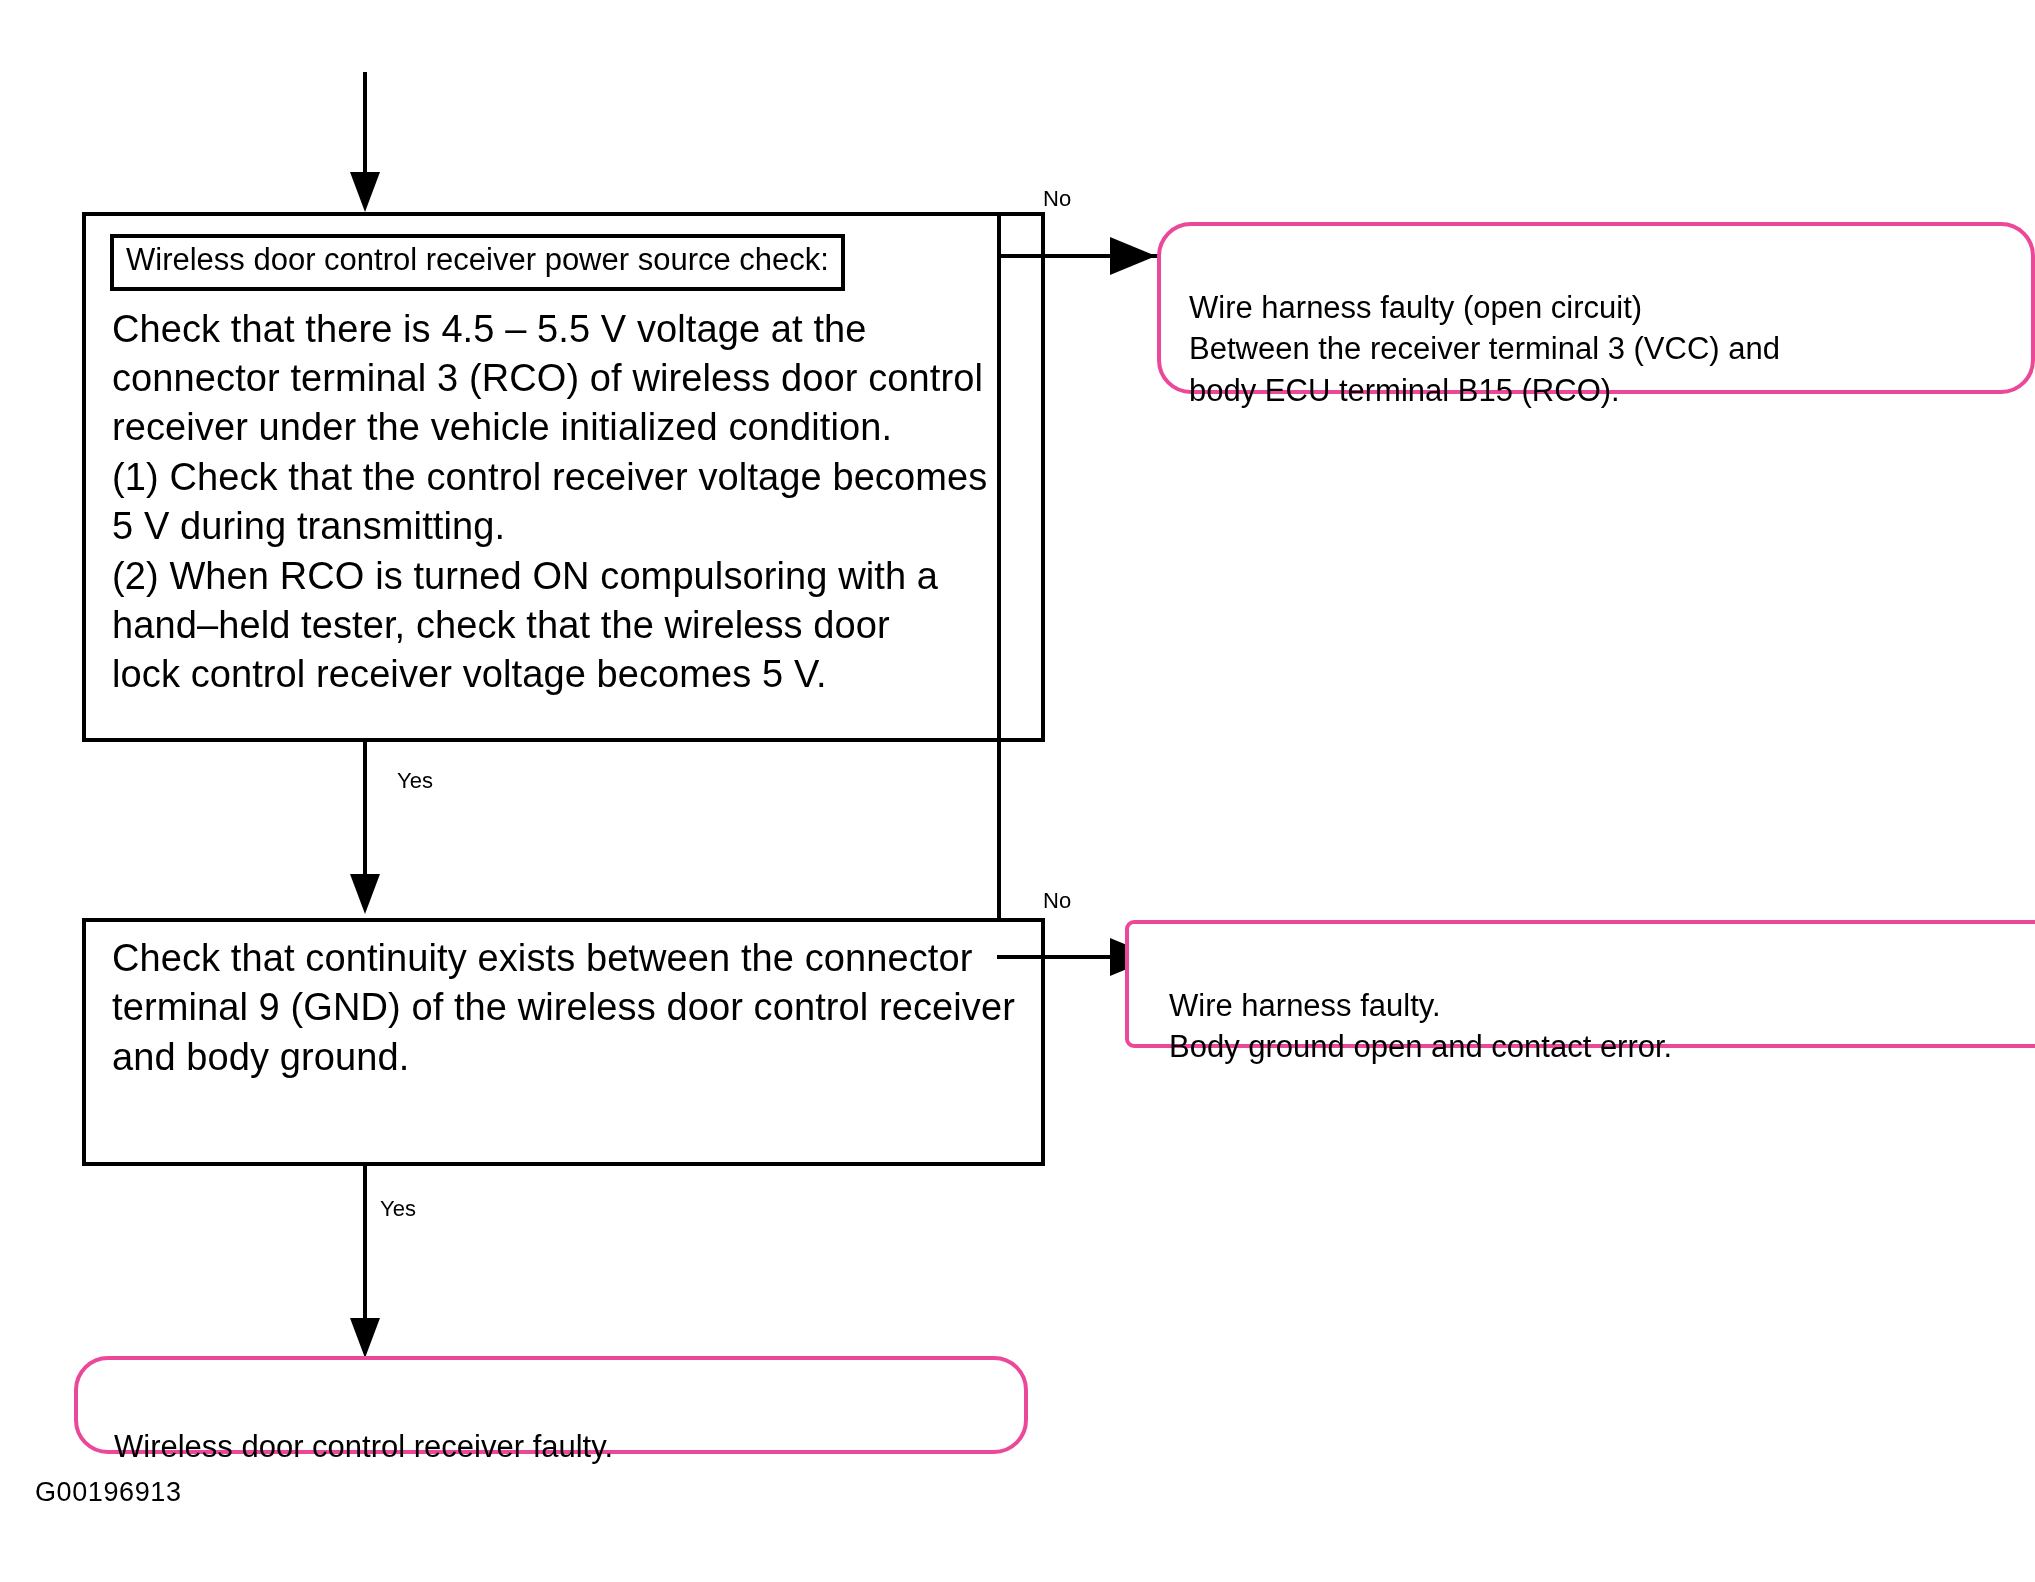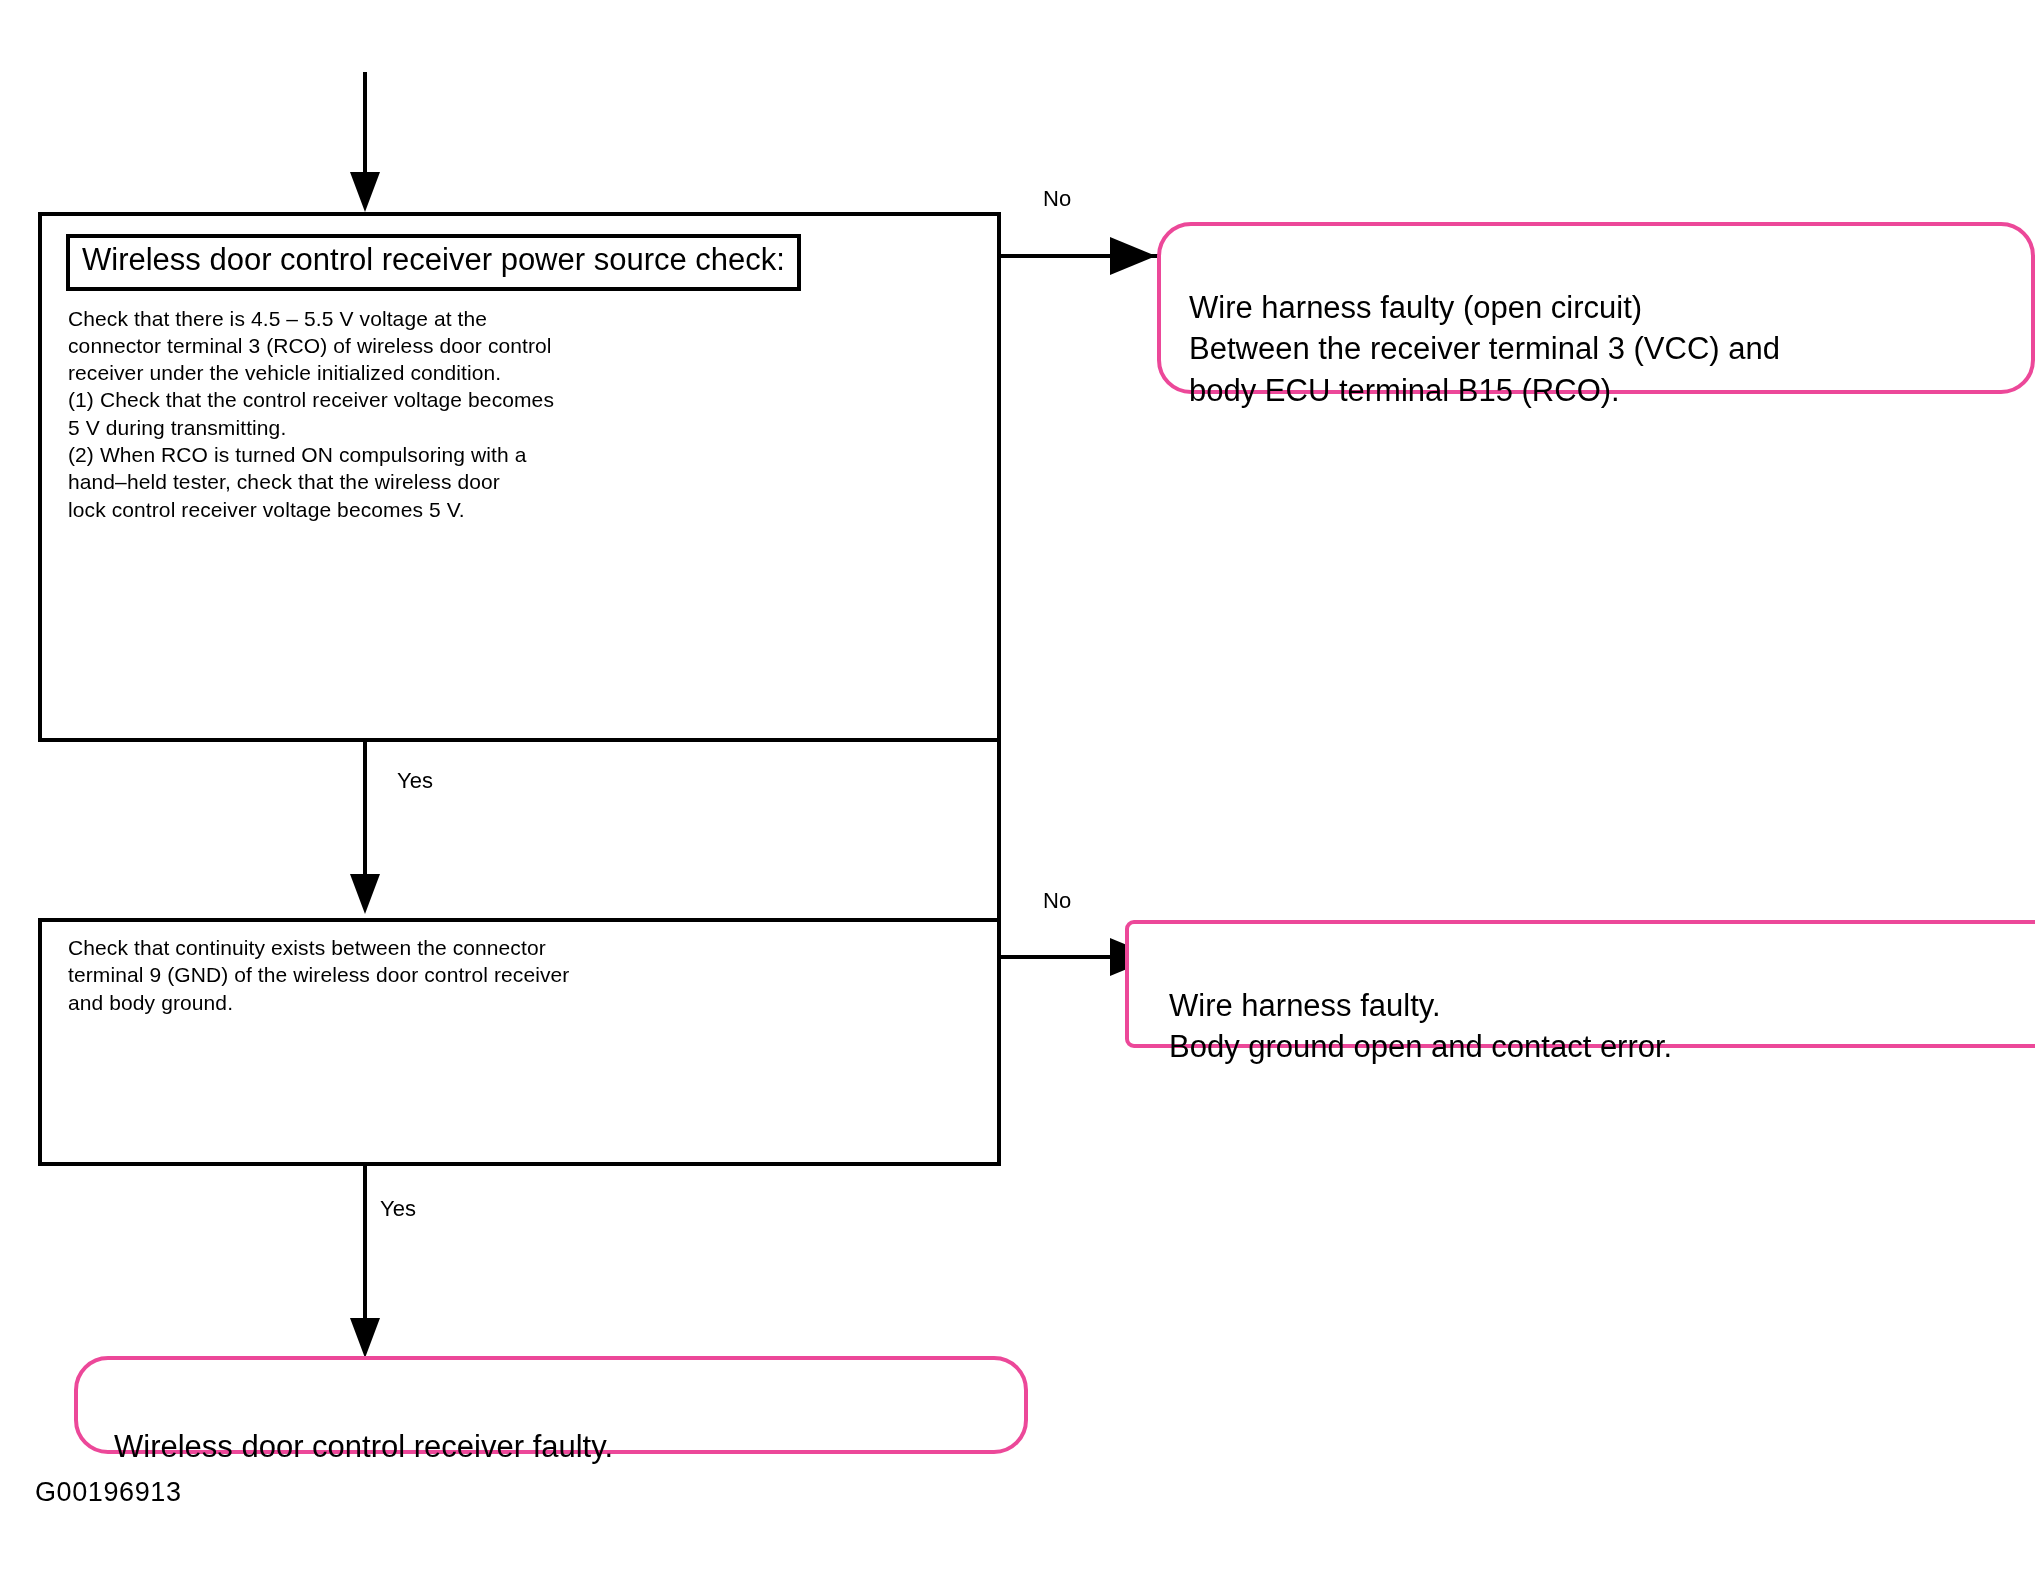--- a/index.html
+++ b/index.html
@@ -16,33 +16,34 @@
     color: #000000;
     overflow: hidden;
   }
 
   
   .proc-box {
     position: absolute;
     box-sizing: border-box;
     border: 4px solid #000;
     background: #fff;
+    margin-left: 44px;
   }
   .title-chip {
     display: inline-block;
     box-sizing: border-box;
     border: 4px solid #000;
     background: #fff;
     padding: 4px 12px 8px 12px;
     font-size: 31px;
     line-height: 1.18;
     white-space: nowrap;
   }
   .body-text {
-    font-size: 21px;
+    font-size: 38px;
     line-height: 1.30;
     white-space: pre-line;
     letter-spacing: 0.1px;
   }
   .term-box {
     position: absolute;
     box-sizing: border-box;
     border: 4px solid #ec4899;
     border-radius: 34px;
     background: #fff;

